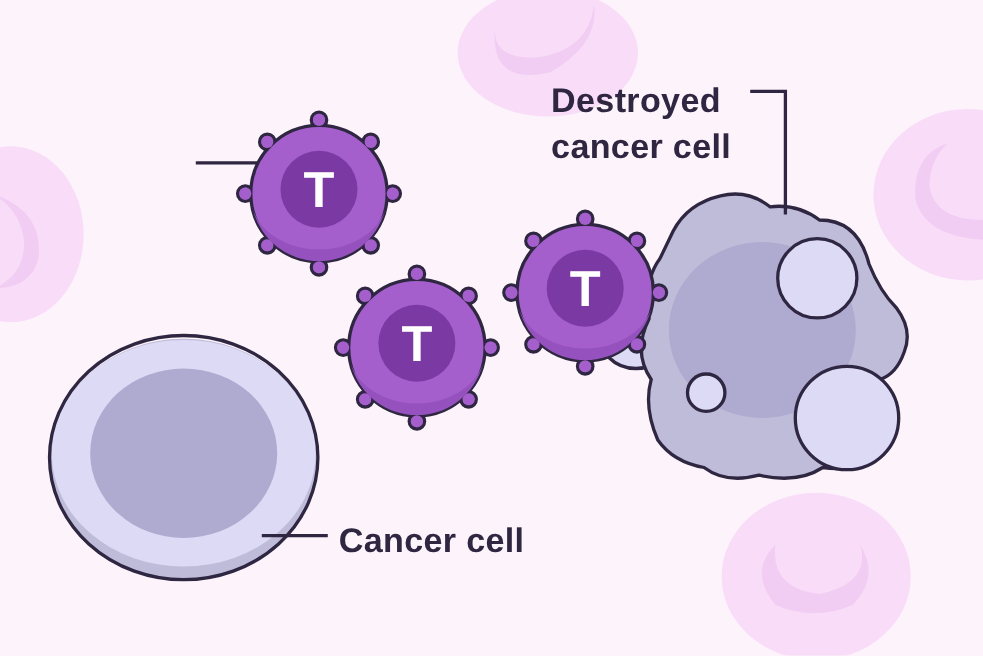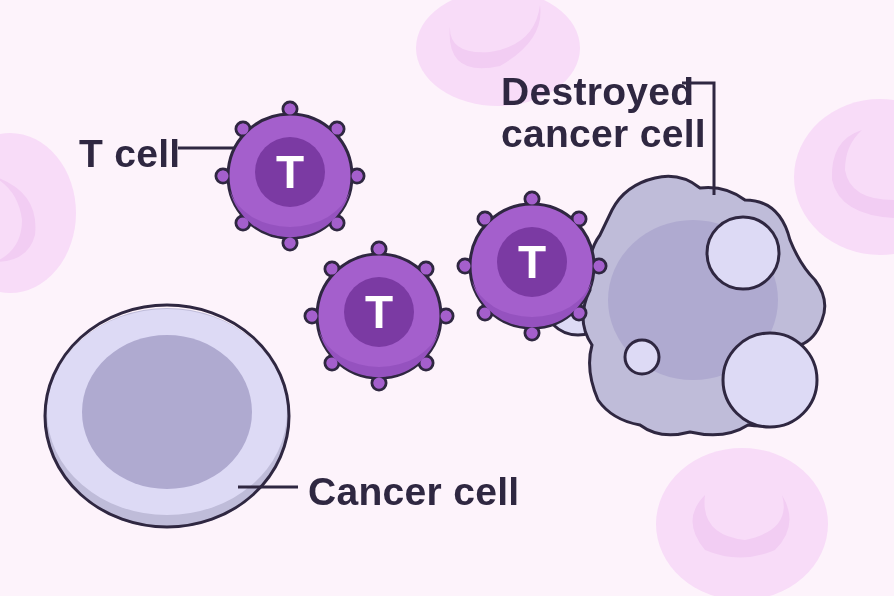--- a/index.html
+++ b/index.html
@@ -1,19 +1,19 @@
 <!DOCTYPE html>
 <html><head>
 <meta charset="utf-8">
 <style>
   html, body { margin: 0; padding: 0; }
   body { width: 894px; height: 596px; overflow: hidden; background: #fdf3fb; }
   #canvas { position: relative; width: 894px; height: 596px; }
   svg { position: absolute; left: 0; top: 0; }
-  .label { position: absolute; font-family: "Liberation Sans", sans-serif; font-weight: bold; color: #2f2741; font-size: 39px; line-height: 40px; letter-spacing: 0.3px; white-space: nowrap; }
+  .label { position: absolute; font-family: "Liberation Sans", sans-serif; font-weight: bold; color: #2f2741; font-size: 31px; line-height: 40px; letter-spacing: 0.3px; white-space: nowrap; }
   .tletter { font-family: "Liberation Sans", sans-serif; font-weight: bold; fill: #ffffff; font-size: 46px; }
 </style>
 </head>
 <body>
 
 <div id="canvas">
 <svg width="894" height="596" viewBox="0 0 894 596">
   <defs>
     <g id="tcell">
 
@@ -89,17 +89,16 @@
   <g transform="translate(379,316)">
     <use href="#tcell"></use>
     <text class="tletter" x="0" y="12" text-anchor="middle">T</text>
   </g>
   <g transform="translate(532,266)">
     <use href="#tcell"></use>
     <text class="tletter" x="0" y="12" text-anchor="middle">T</text>
   </g>
 </svg>
 
-  <div class="label" style="left:79px; top:134px;">T cell</div>
   <div class="label" style="left:501px; top:72px;">Destroyed</div>
   <div class="label" style="left:501px; top:114px;">cancer cell</div>
   <div class="label" style="left:308px; top:472px;">Cancer cell</div>
 </div>
 
 </body></html>

